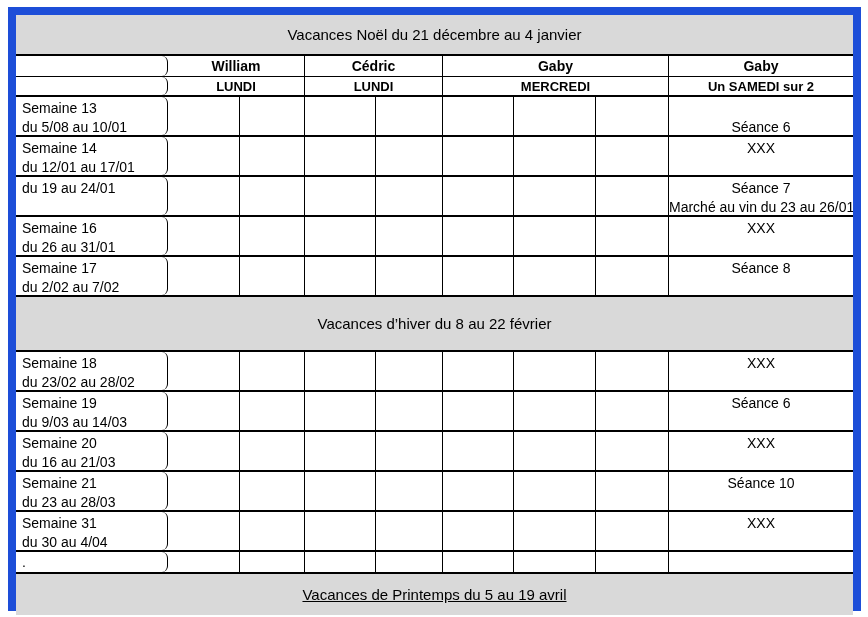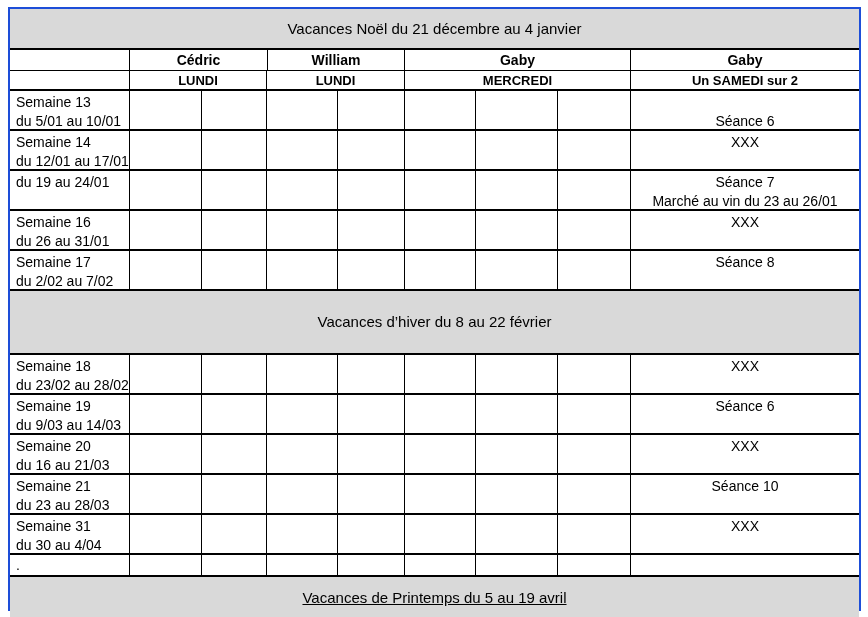--- a/index.html
+++ b/index.html
@@ -3,38 +3,38 @@
 <meta charset="utf-8">
 <style>
   html,body{margin:0;padding:0;}
   body{
     width:868px;height:617px;background:#ffffff;
     font-family:"Liberation Sans", sans-serif;color:#000;
     position:relative;overflow:hidden;
   }
   .table{
     position:absolute;left:8px;top:7px;width:853px;height:604px;
-    border:2px solid #1d4ed8;box-sizing:border-box;background:#fff;
+    border:8px solid #1d4ed8;box-sizing:border-box;background:#fff;
   }
   .row{display:flex;border-bottom:2px solid #000;box-sizing:border-box;}
   .row.thin{border-bottom:1px solid #000;}
   .row.last{border-bottom:none;text-decoration:underline;}
   .cell{border-right:1px solid #000;box-sizing:border-box;overflow:hidden;}
   .cell.end{border-right:none;}
   
-  .c0{width:120px;}.c1{width:72px;}.c2{width:65px;}.c3{width:71px;}
+  .c0{width:152px;border-radius:6px;}.c1{width:72px;}.c2{width:65px;}.c3{width:71px;}
   .c4{width:67px;}.c5{width:71px;}.c6{width:82px;}.c7{width:73px;}
   .c8{flex:1;}
   .g1{width:137px;}.g2{width:138px;}.g3{width:226px;}
   
   .r-banner-top{height:41px;}
   .r-hnames{height:21px;}
   .r-hdays{height:20px;}
   .r-body{height:40px;}
-  .r-banner-mid{height:64px;}
+  .r-banner-mid{height:55px;}
   .r-dot{height:22px;}
   .r-banner-bot{height:41px;}
   
   .banner{
     background:#d9d9d9;display:flex;align-items:center;justify-content:center;
     font-size:15px;line-height:18px;
   }
   
   .hname{display:flex;align-items:center;justify-content:center;
     font-weight:bold;font-size:14px;}
@@ -52,38 +52,38 @@
 <body>
 
 <div class="table">
 
   <div class="row r-banner-top banner">
     <span>Vacances Noël du 21 décembre au 4 janvier</span>
   </div>
 
   <div class="row thin r-hnames">
     <div class="cell c0"></div>
+    <div class="cell g1 hname">William</div>
     <div class="cell g2 hname">Cédric</div>
-    <div class="cell g1 hname">William</div>
     <div class="cell g3 hname">Gaby</div>
     <div class="cell c8 end hname">Gaby</div>
   </div>
 
   <div class="row r-hdays">
     <div class="cell c0"></div>
     <div class="cell g1 hday">LUNDI</div>
     <div class="cell g2 hday">LUNDI</div>
     <div class="cell g3 hday">MERCREDI</div>
     <div class="cell c8 end hday">Un SAMEDI sur 2</div>
   </div>
 
   <div class="row r-body">
     <div class="cell c0 label-cell">
       <div class="line">Semaine 13</div>
-      <div class="line">du 5/01 au 10/01</div>
+      <div class="line">du 5/08 au 10/01</div>
     </div>
     <div class="cell c1"></div>
     <div class="cell c2"></div>
     <div class="cell c3"></div>
     <div class="cell c4"></div>
     <div class="cell c5"></div>
     <div class="cell c6"></div>
     <div class="cell c7"></div>
     <div class="cell c8 end note-cell">
       <div class="line"></div>

